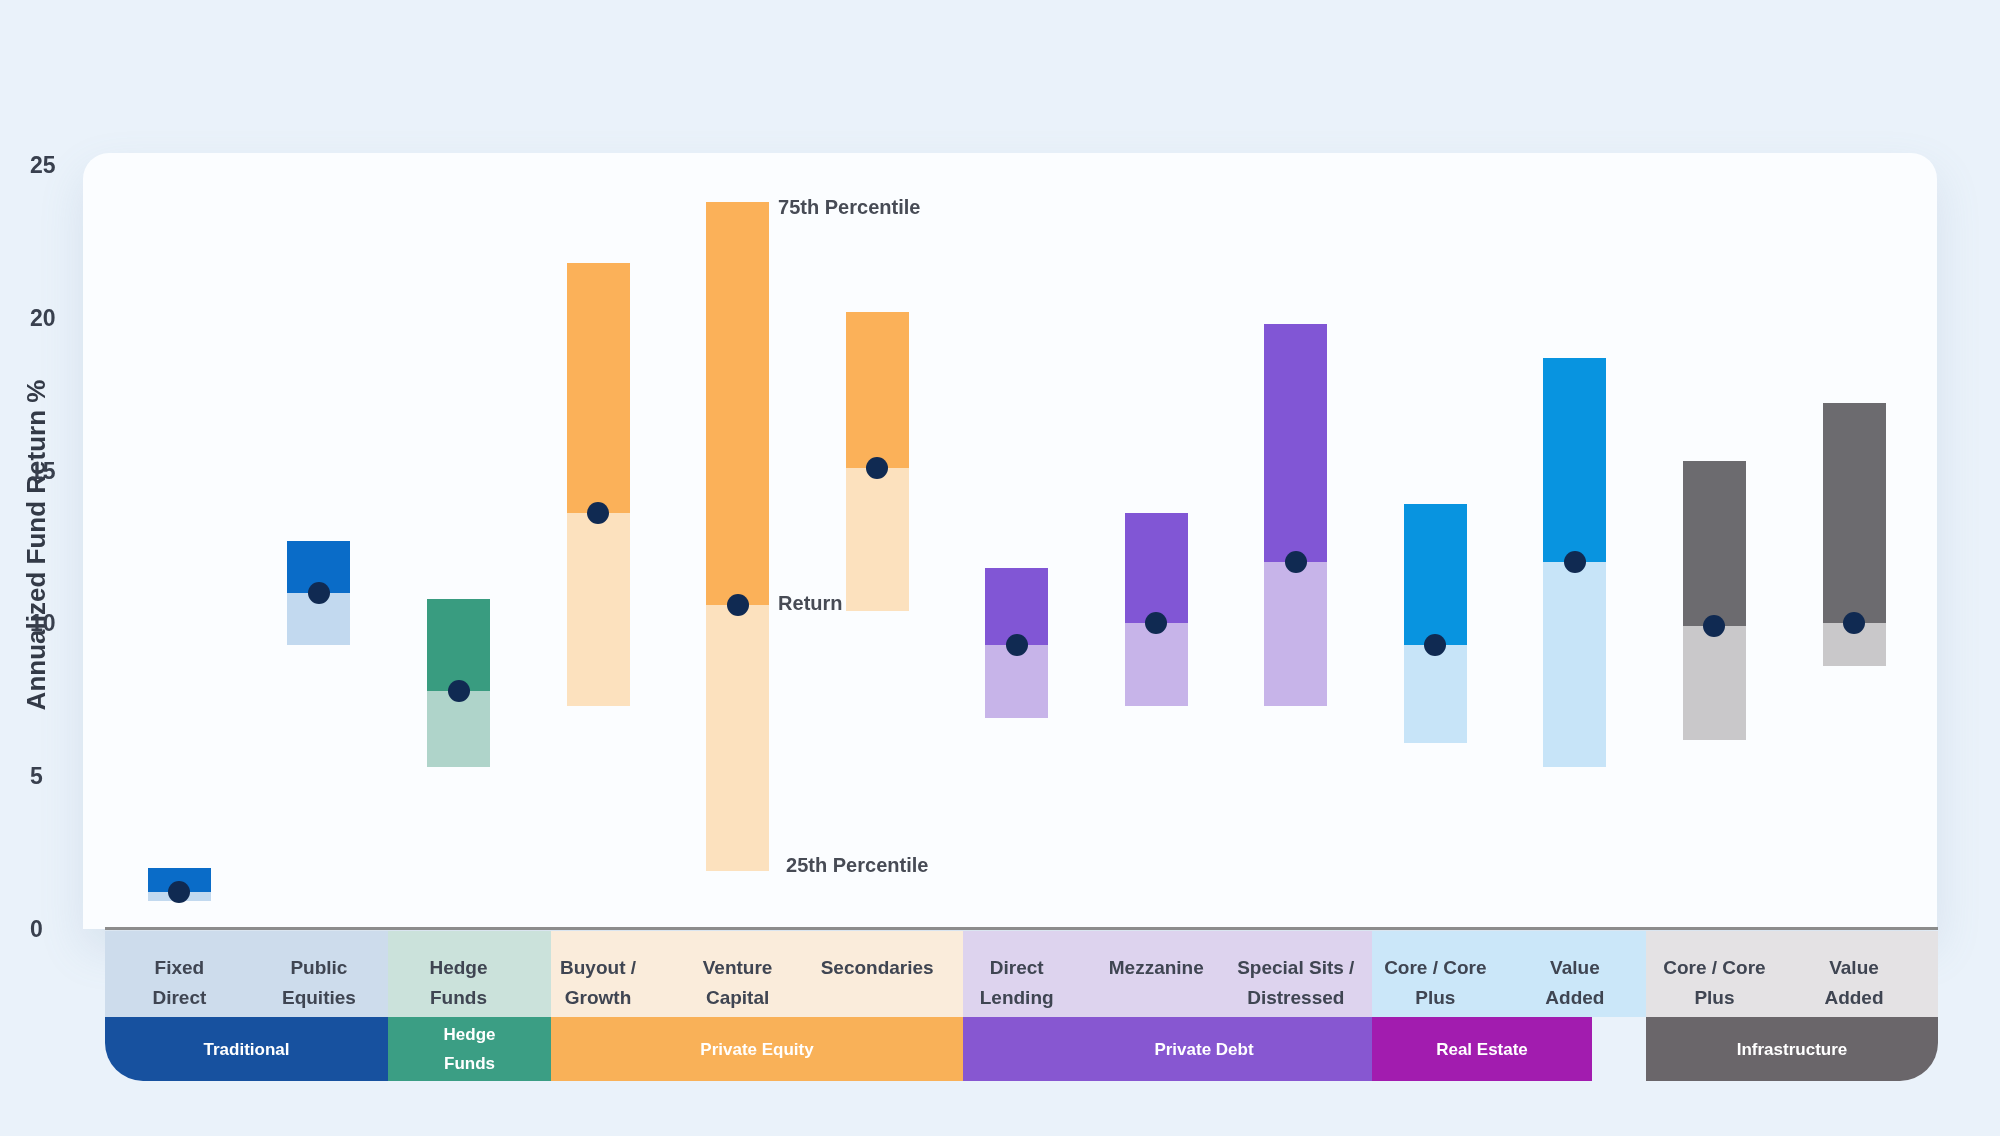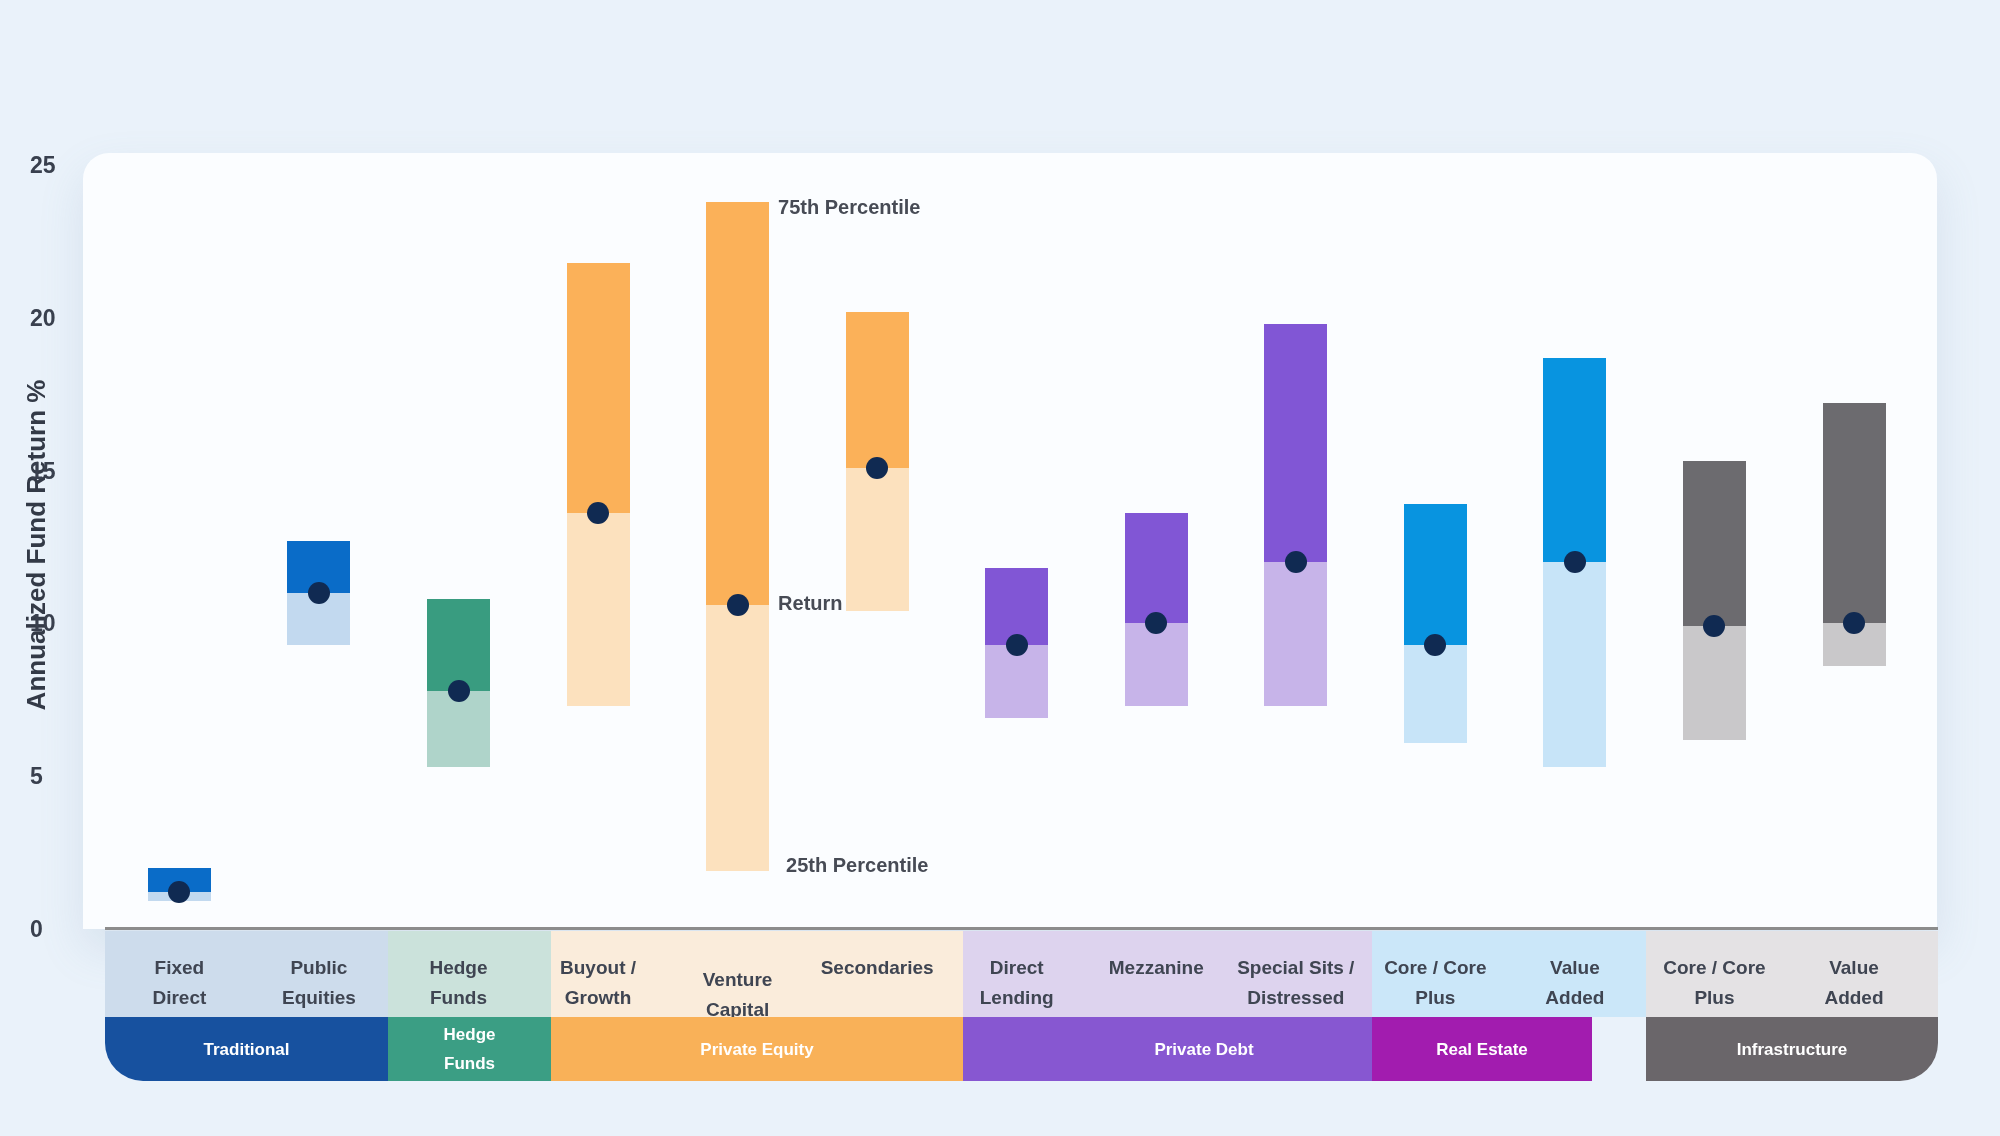--- a/index.html
+++ b/index.html
@@ -103,21 +103,21 @@
         <div>Equities</div>
       </div>
       <div class="col-label" style="left: 383.5px;">
         <div>Hedge</div>
         <div>Funds</div>
       </div>
       <div class="col-label" style="left: 523.05px;">
         <div>Buyout /</div>
         <div>Growth</div>
       </div>
-      <div class="col-label" style="left: 662.6px; margin-top: 12px;">
+      <div class="col-label" style="left: 662.6px;">
         <div>Venture</div>
         <div>Capital</div>
       </div>
       <div class="col-label" style="left: 802.15px;">
         <div>Secondaries</div>
       </div>
       <div class="col-label" style="left: 941.7px;">
         <div>Direct</div>
         <div>Lending</div>
       </div>

